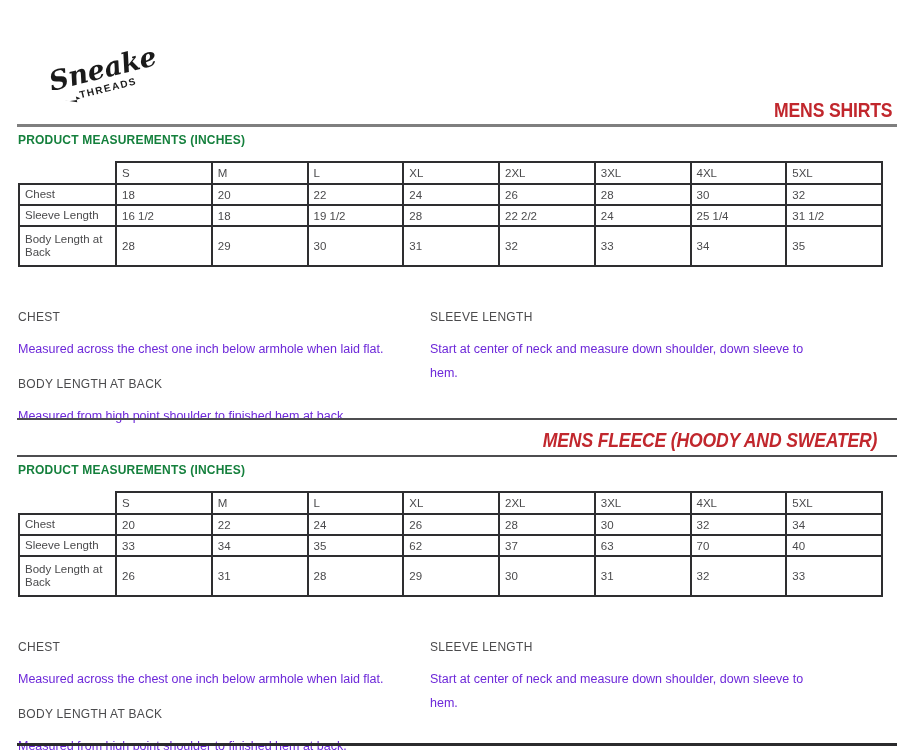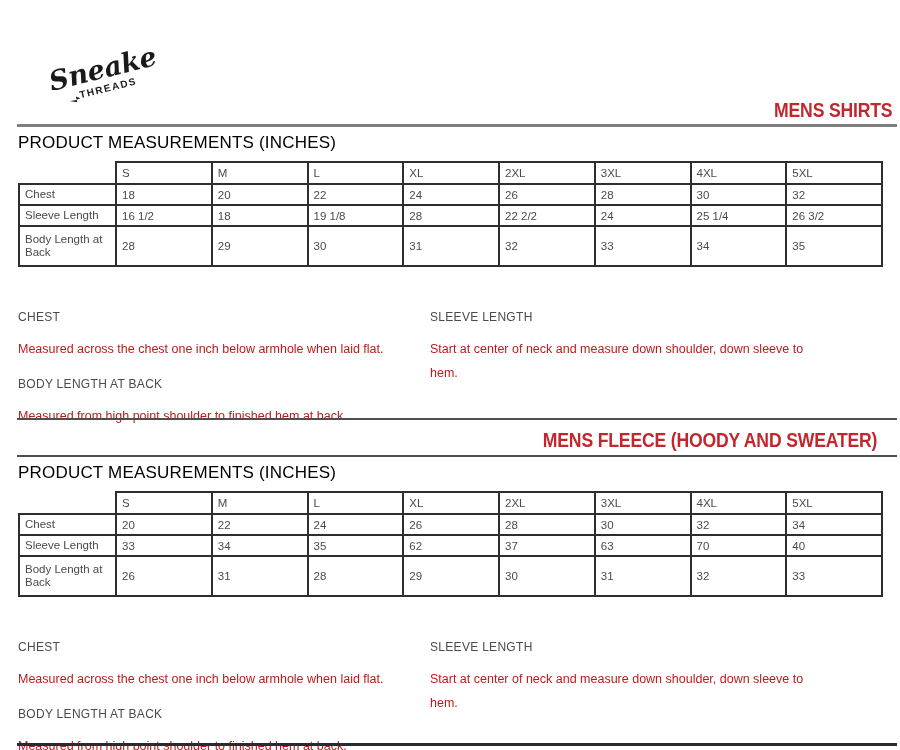--- a/index.html
+++ b/index.html
@@ -20,22 +20,22 @@
   .section-title > span { display: inline-block; transform: scaleX(0.88); }
 
   
   .rule { left: 17px; width: 880px; border: 0; }
   .rule-gray  { height: 3px; background: #7f7f7f; }
   .rule-dark  { height: 2px; background: #4e4e50; }
   .rule-black { height: 3px; background: #2b2b2d; }
 
   
   .measure-label {
-    left: 18px; font-size: 17px; font-weight: normal;
-    color: #000000; letter-spacing: 0.2px;
+    left: 18px; font-size: 12px; font-weight: bold;
+    color: #15803d; letter-spacing: 0.2px;
   }
 
   
   table.size-table {
     position: absolute; left: 18px; width: 865px;
     border-collapse: collapse; table-layout: fixed;
   }
   .size-table col.c-label { width: 97px; }
   .size-table td {
     border: 2px solid #2e2e30; font-size: 11.5px; color: #4a4a4c;
@@ -50,21 +50,21 @@
   
   .notes {
     left: 18px; width: 866px; display: grid;
     grid-template-columns: 412px 1fr; padding-top: 7px;
   }
   .note-heading {
     font-size: 12px; font-weight: normal; color: #4b4b4d;
     letter-spacing: 0.3px; margin: 0 0 13px;
   }
   .note-text {
-    font-size: 12.5px; color: #b91c1c; line-height: 24px; margin: 0 0 16px;
+    font-size: 12.5px; color: #6d28d9; line-height: 24px; margin: 0 0 16px;
   }
   .note-col-right .note-text { max-width: 380px; }
 </style>
 </head>
 <body>
 
 <div class="abs logo">
   <svg width="120" height="72" viewBox="0 0 120 72">
     <g transform="rotate(-14 60 36)" fill="#1a1a1a">
       <text x="14" y="38" font-family="DejaVu Serif, serif" font-style="italic" font-weight="bold" font-size="27">Sneaker</text>
@@ -112,26 +112,26 @@
     <td>24</td>
     <td>26</td>
     <td>28</td>
     <td>30</td>
     <td>32</td>
   </tr>
   <tr class="r2">
     <td class="lbl">Sleeve Length</td>
     <td>16 1/2</td>
     <td>18</td>
-    <td>19 1/8</td>
+    <td>19 1/2</td>
     <td>28</td>
     <td>22 2/2</td>
     <td>24</td>
     <td>25 1/4</td>
-    <td>26 3/2</td>
+    <td>31 1/2</td>
   </tr>
   <tr class="r3">
     <td class="lbl">Body Length at Back</td>
     <td>28</td>
     <td>29</td>
     <td>30</td>
     <td>31</td>
     <td>32</td>
     <td>33</td>
     <td>34</td>
@@ -147,21 +147,21 @@
     <p class="note-heading">BODY LENGTH AT BACK</p>
     <p class="note-text">Measured from high point shoulder to finished hem at back.</p>
   </div>
   <div class="note-col-right">
     <p class="note-heading">SLEEVE LENGTH</p>
     <p class="note-text">Start at center of neck and measure down shoulder, down sleeve to hem.</p>
   </div>
 </div>
 
 <div class="abs rule rule-dark" style="top:418px;"></div>
-<div class="abs section-title" style="top:429px;">
+<div class="abs section-title" style="top:429px;font-style:italic;">
   <span>MENS FLEECE (HOODY AND SWEATER)</span>
 </div>
 <div class="abs rule rule-dark" style="top:455px;"></div>
 <div class="abs measure-label" style="top:463px;">PRODUCT MEASUREMENTS (INCHES)</div>
 
 <table class="size-table" style="top:491px;">
   <colgroup>
       <col class="c-label">
       <col>
       <col>

